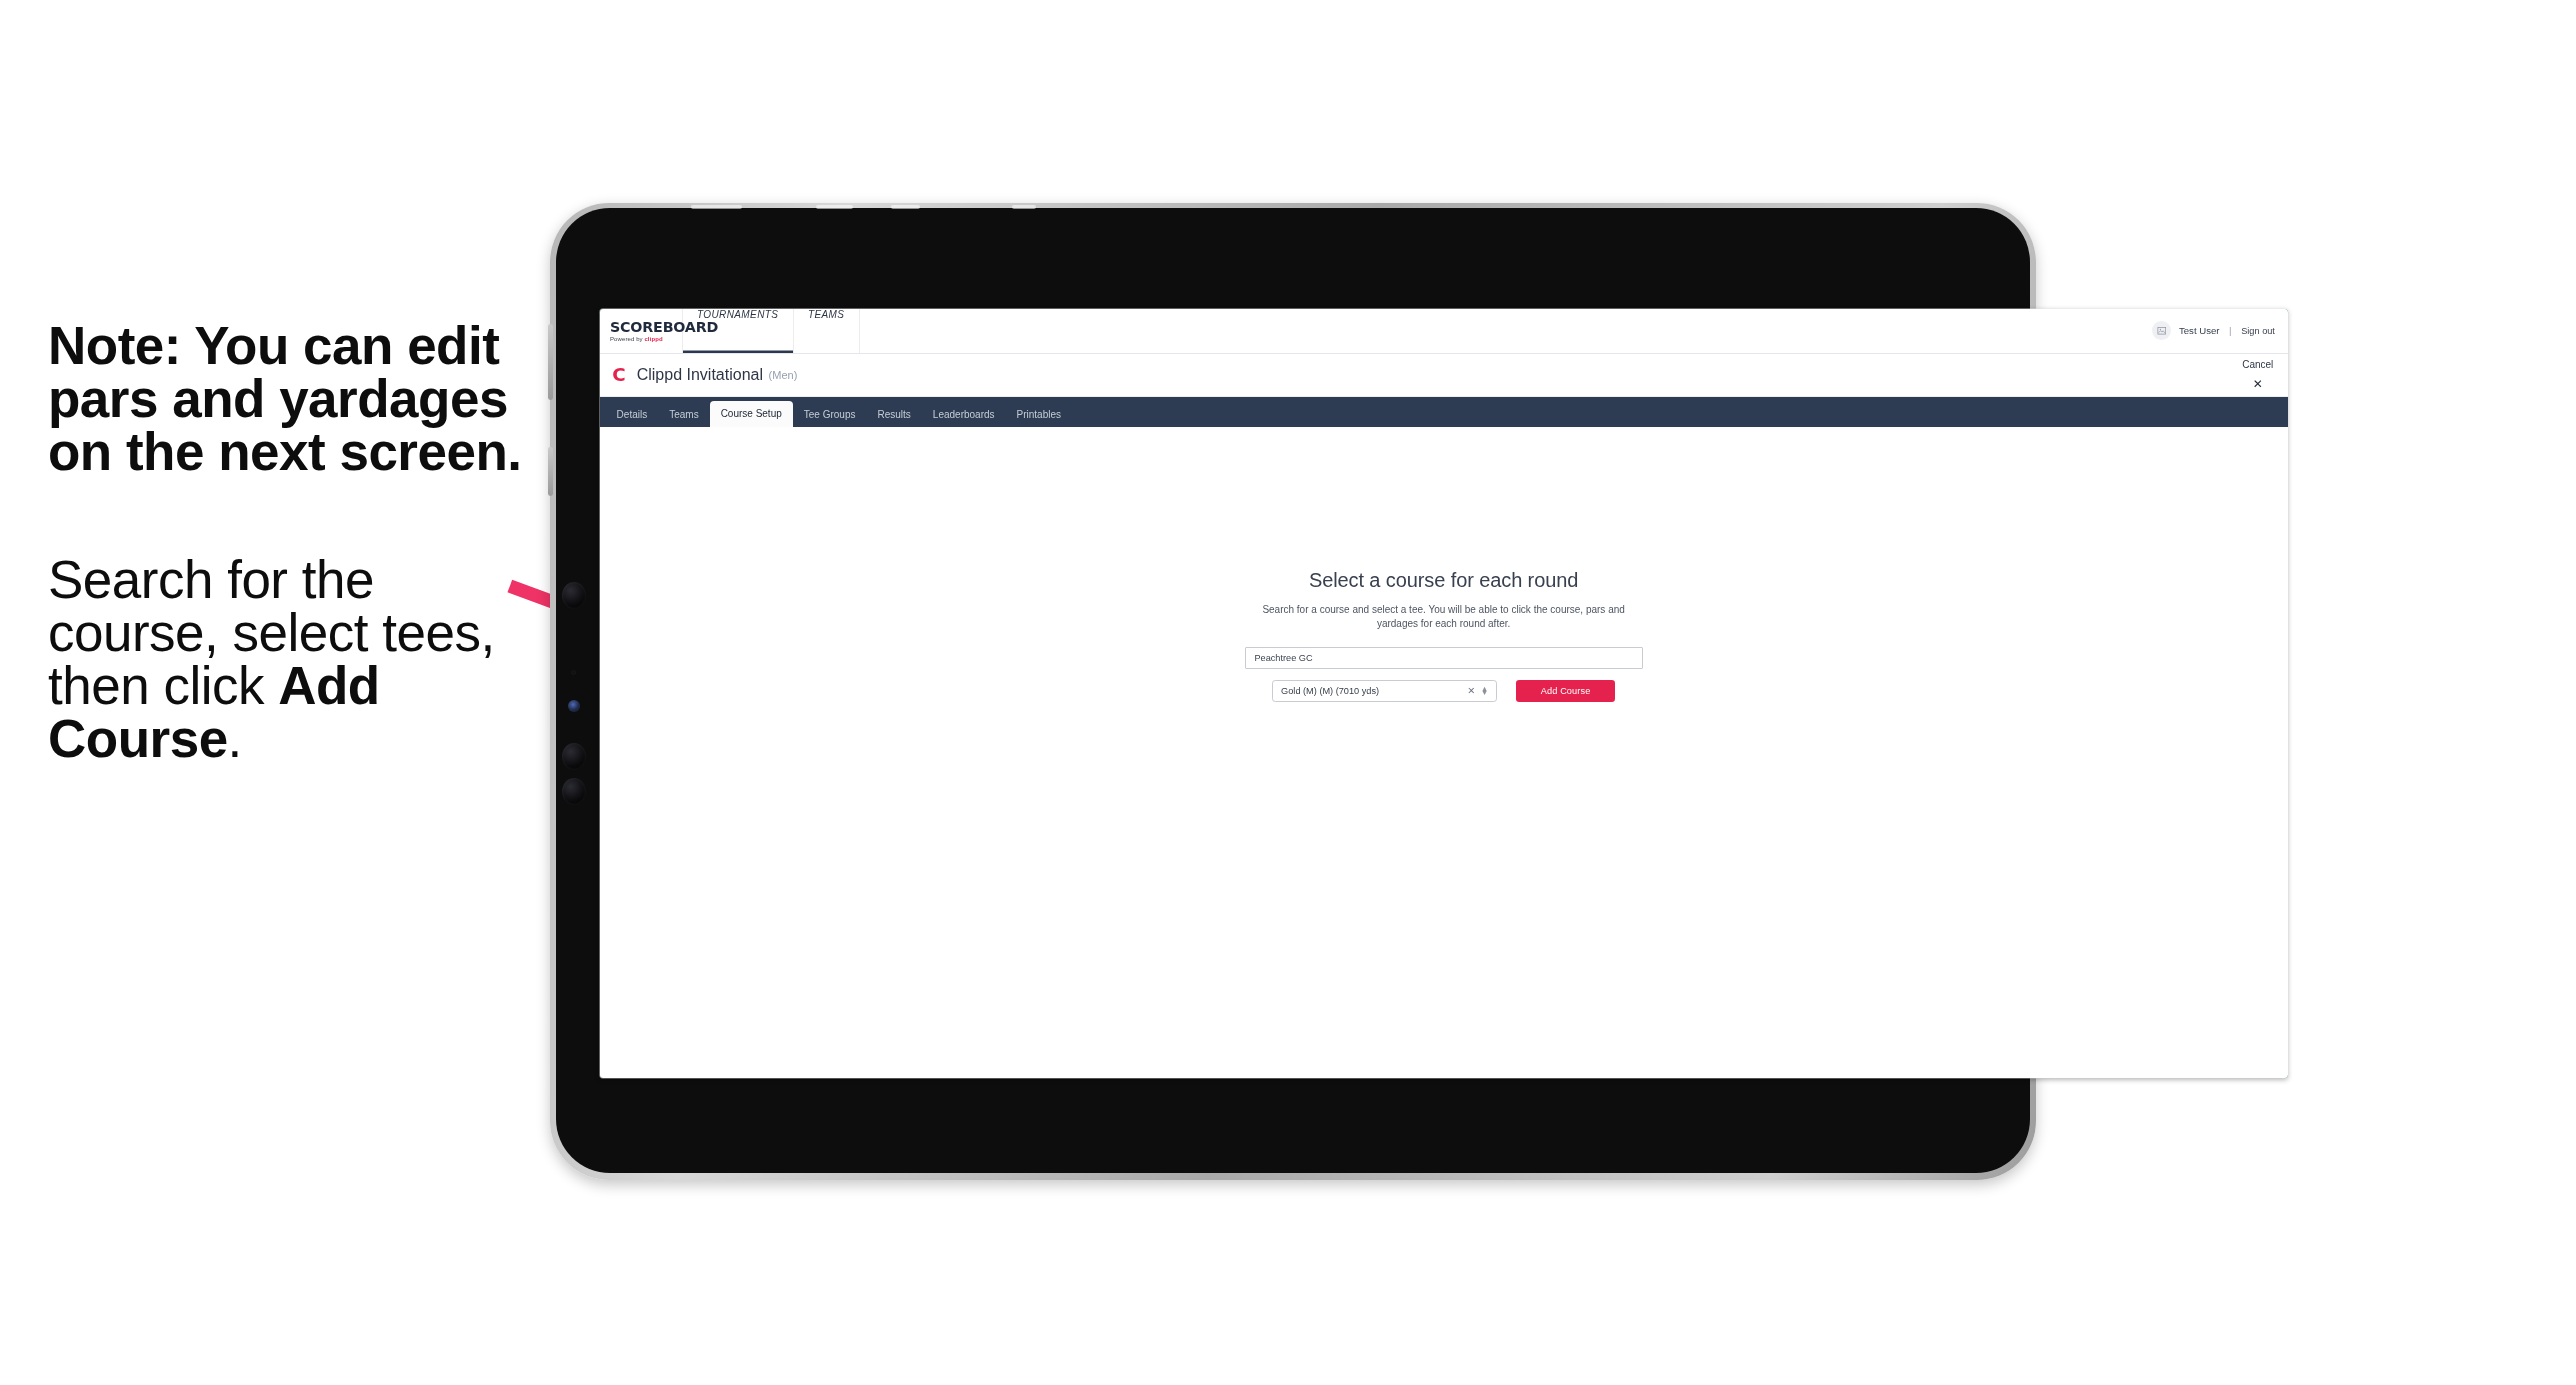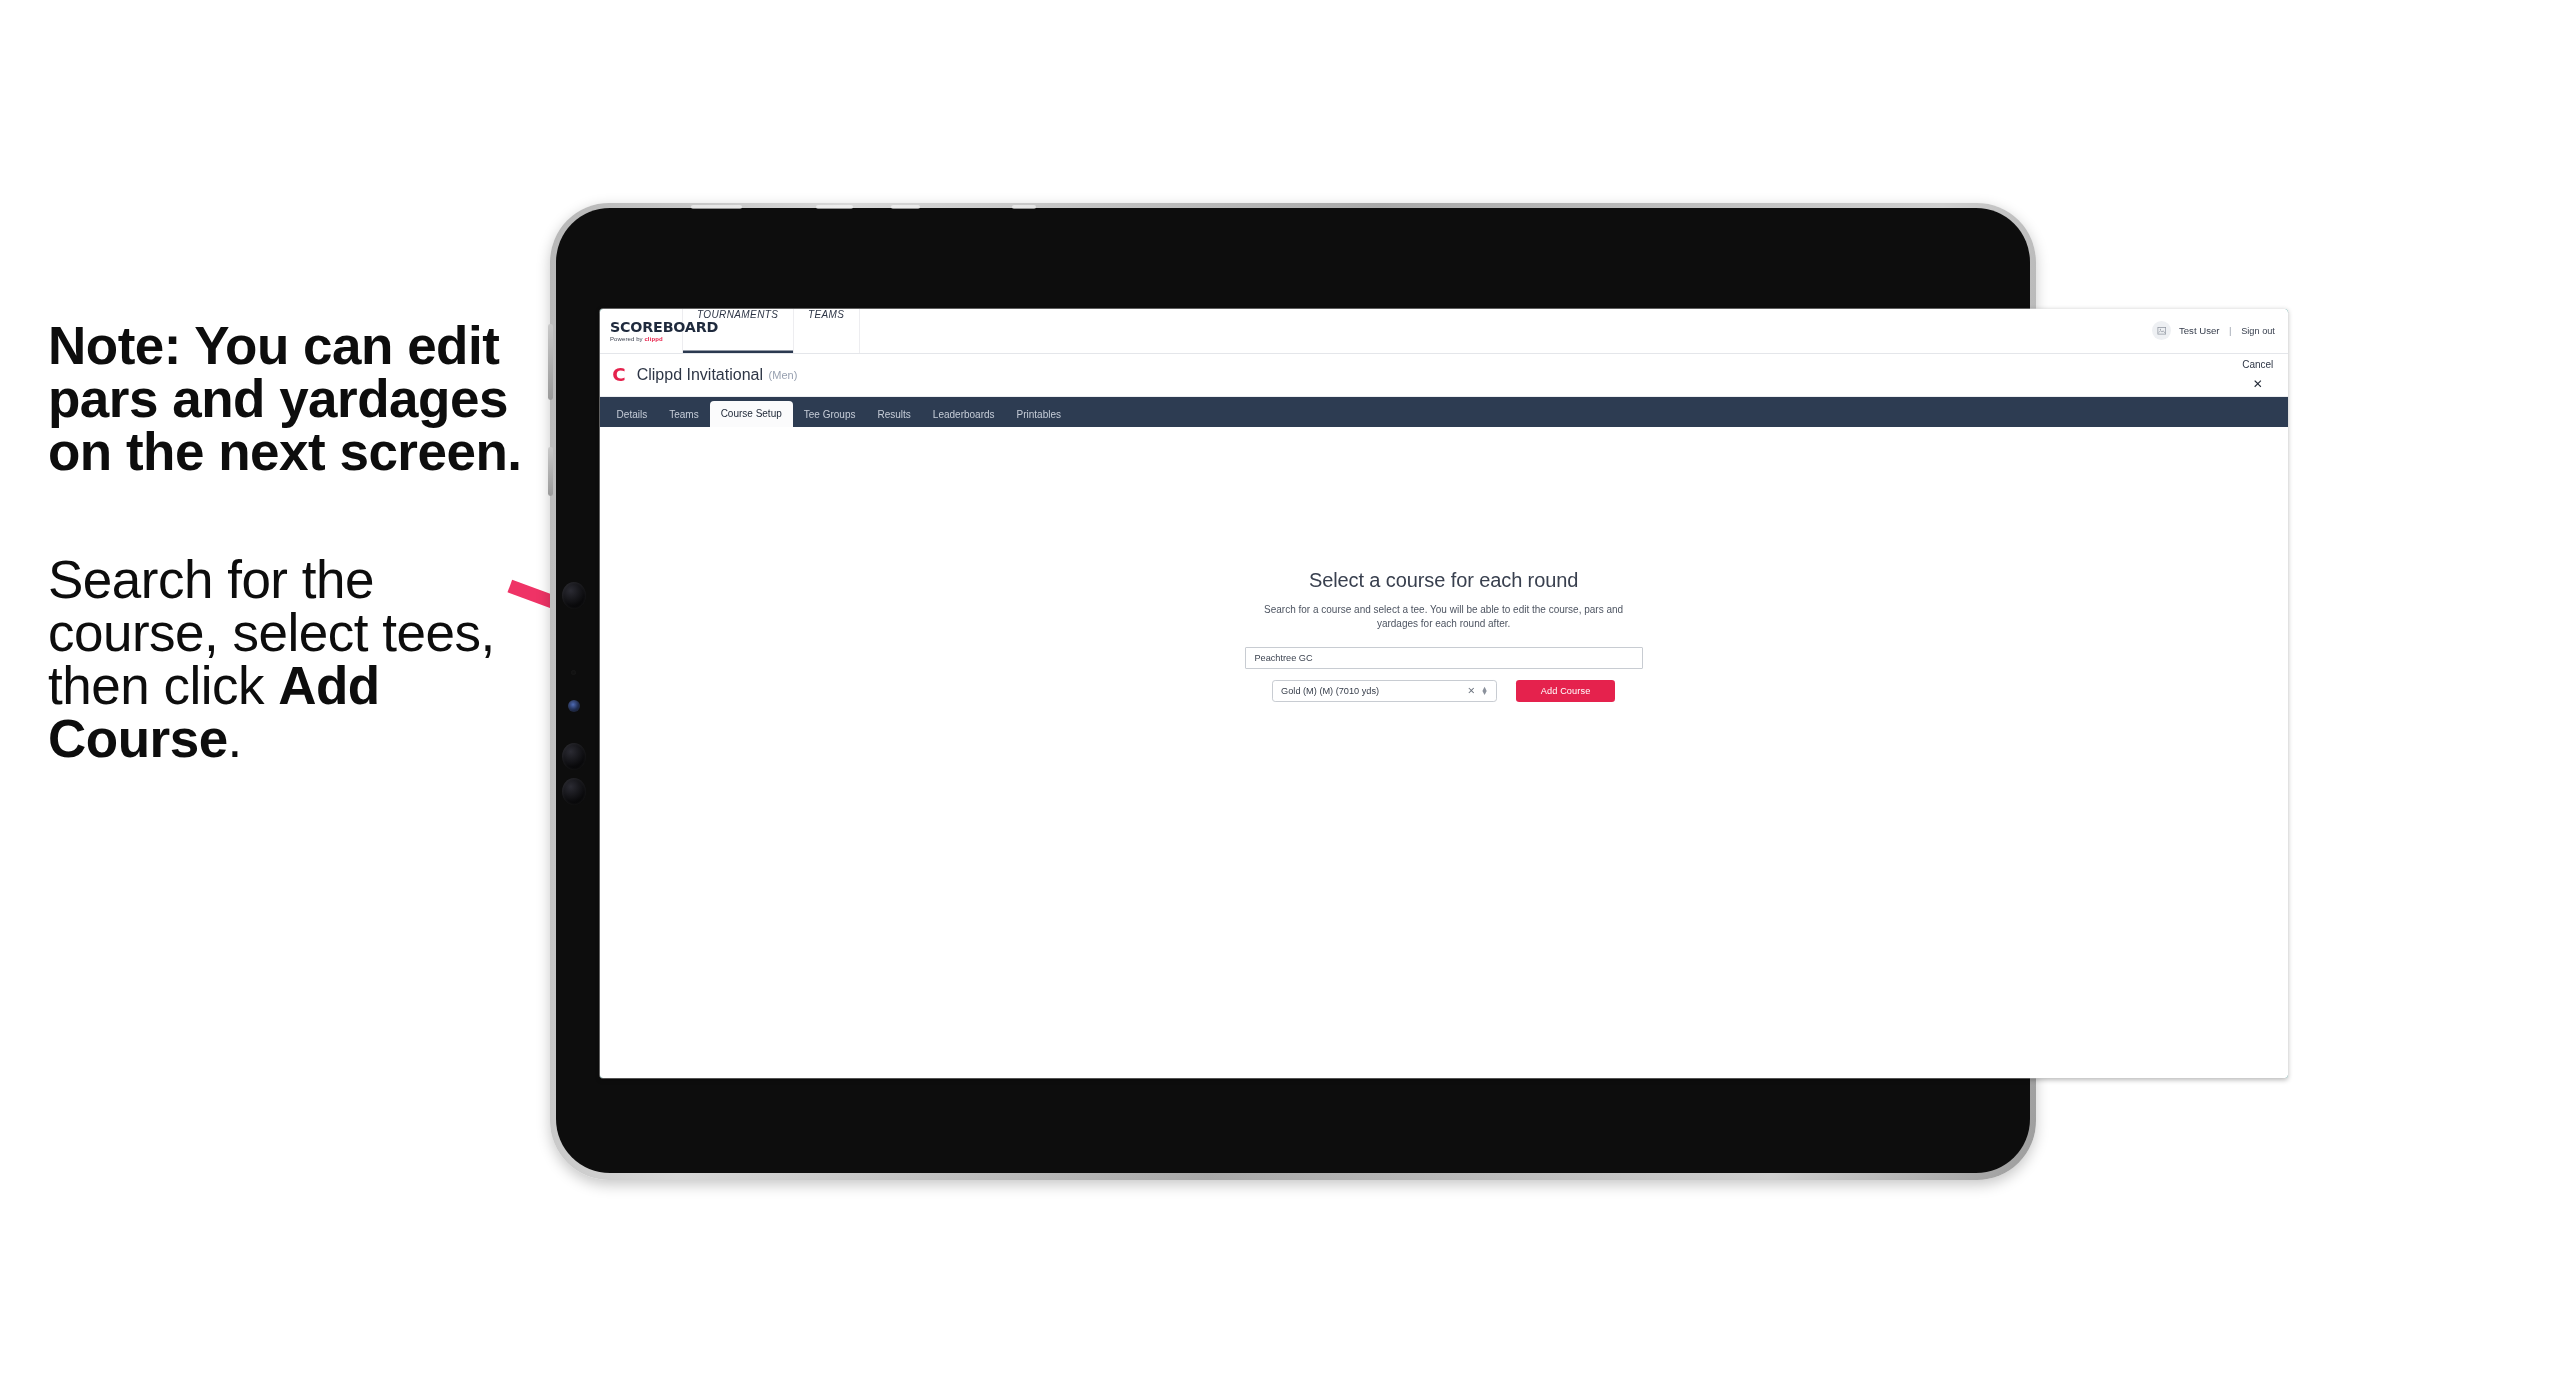--- a/index.html
+++ b/index.html
@@ -374,21 +374,21 @@
         <div class="tab active"><span>Course Setup</span></div>
         <div class="tab"><span>Tee Groups</span></div>
         <div class="tab"><span>Results</span></div>
         <div class="tab"><span>Leaderboards</span></div>
         <div class="tab"><span>Printables</span></div>
       </div>
 
       <div class="content">
         <div class="course-panel">
           <h2 class="panel-title">Select a course for each round</h2>
-          <p class="panel-sub">Search for a course and select a tee. You will be able to edit the course, pars and yardages for each round after.</p>
+          <p class="panel-sub">Search for a course and select a tee. You will be able to click the course, pars and yardages for each round after.</p>
 
           <input class="field-search" type="text" value="Peachtree GC" style="">
 
           <div class="row-tee">
             <div class="tee-select">
               <span class="tee-value">Gold (M) (M) (7010 yds)</span>
               <span class="tee-clear">✕</span>
               <span class="tee-stepper">
                 <span>▲</span>
                 <span>▼</span>

